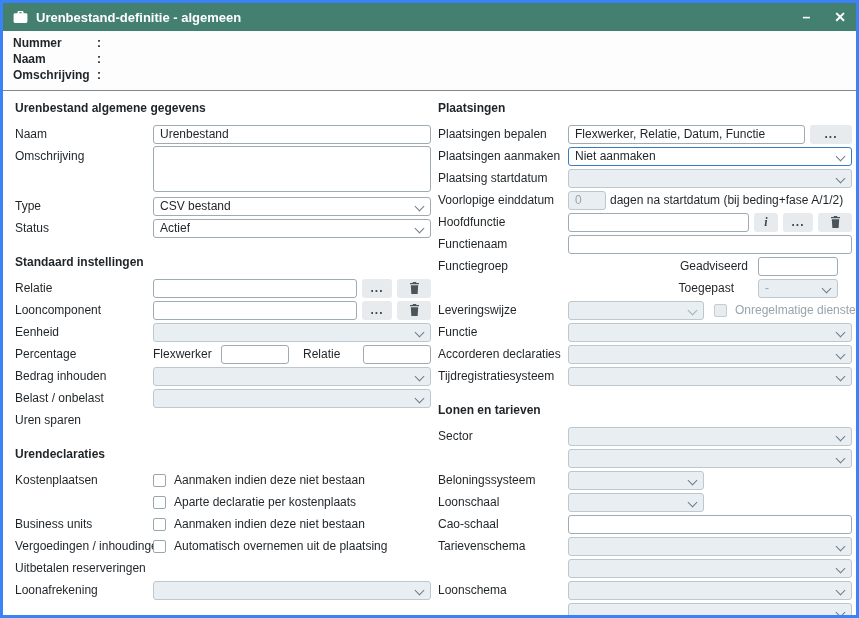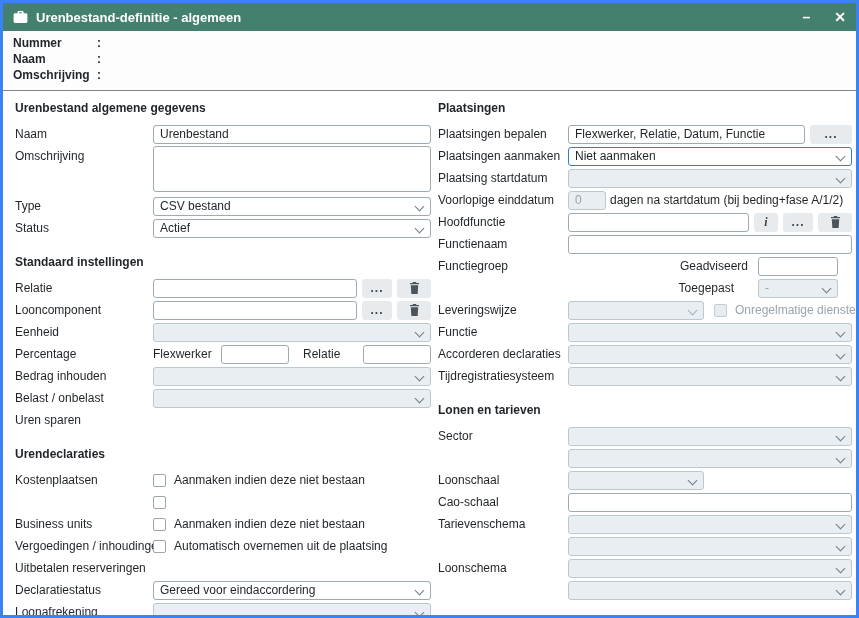--- a/index.html
+++ b/index.html
@@ -217,45 +217,39 @@
       <div class="sect gap">Urendeclaraties</div>
 
       <div class="row">
         <span class="lbl">Kostenplaatsen</span>
         <span class="cb"></span>
         <span class="cb-lbl">Aanmaken indien deze niet bestaan</span>
       </div>
       <div class="row">
         <span class="lbl"></span>
         <span class="cb"></span>
+        <span class="cb-lbl">Aparte declaratie per kostenplaats</span>
       </div>
 
       <div class="row">
         <span class="lbl">Business units</span>
         <span class="cb"></span>
         <span class="cb-lbl">Aanmaken indien deze niet bestaan</span>
       </div>
 
       <div class="row">
         <span class="lbl">Vergoedingen / inhoudingen</span>
         <span class="cb"></span>
         <span class="cb-lbl">Automatisch overnemen uit de plaatsing</span>
       </div>
 
       <div class="row">
         <span class="lbl">Uitbetalen reserveringen</span>
       </div>
 
-      <div class="row">
-        <span class="lbl">Declaratiestatus</span>
-        <div class="select">
-          <span class="sel-text">Gereed voor eindaccordering</span>
-          <span class="chev"></span>
-        </div>
-      </div>
 
       <div class="row">
         <span class="lbl">Loonafrekening</span>
         <div class="select empty">
           <span class="sel-text"></span>
           <span class="chev"></span>
         </div>
       </div>
 
     </div>
@@ -371,20 +365,27 @@
         </div>
       </div>
       <div class="row">
         <span class="lbl"></span>
         <div class="select empty mr4">
           <span class="sel-text"></span>
           <span class="chev"></span>
         </div>
       </div>
 
+      <div class="row">
+        <span class="lbl">Beloningssysteem</span>
+        <div class="select empty w136">
+          <span class="sel-text"></span>
+          <span class="chev"></span>
+        </div>
+      </div>
 
       <div class="row">
         <span class="lbl">Loonschaal</span>
         <div class="select empty w136">
           <span class="sel-text"></span>
           <span class="chev"></span>
         </div>
       </div>
 
       <div class="row">

